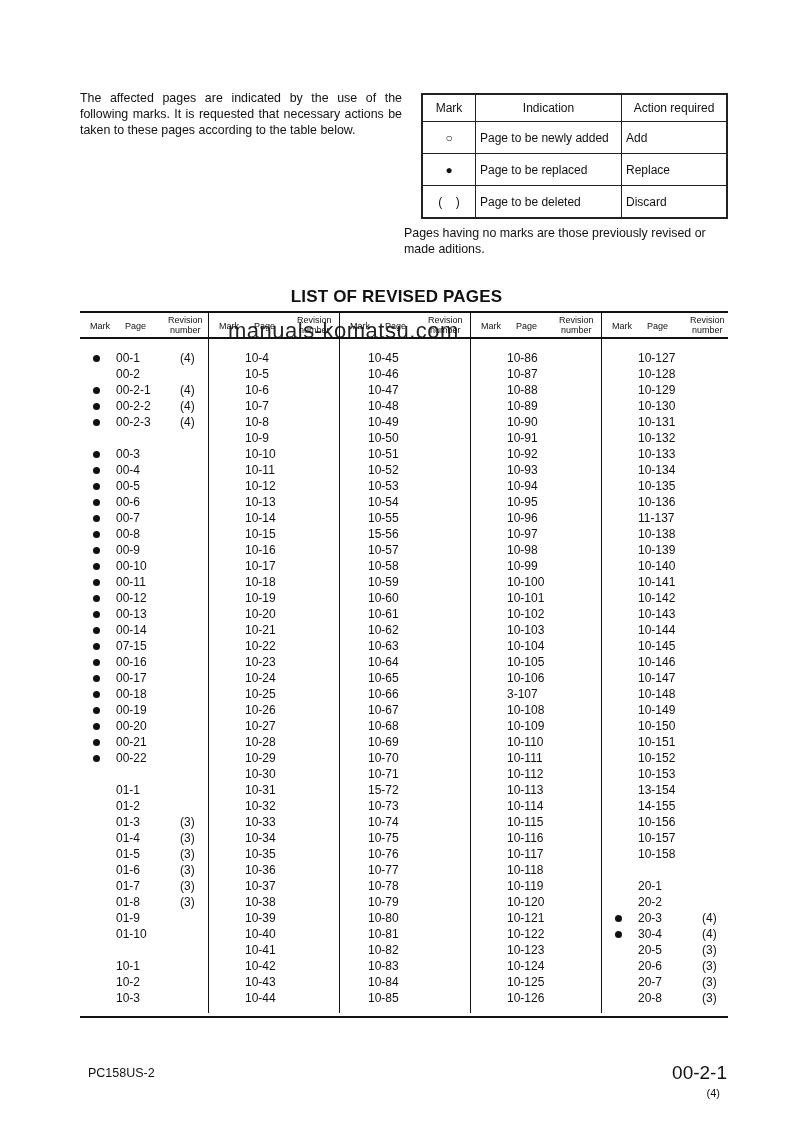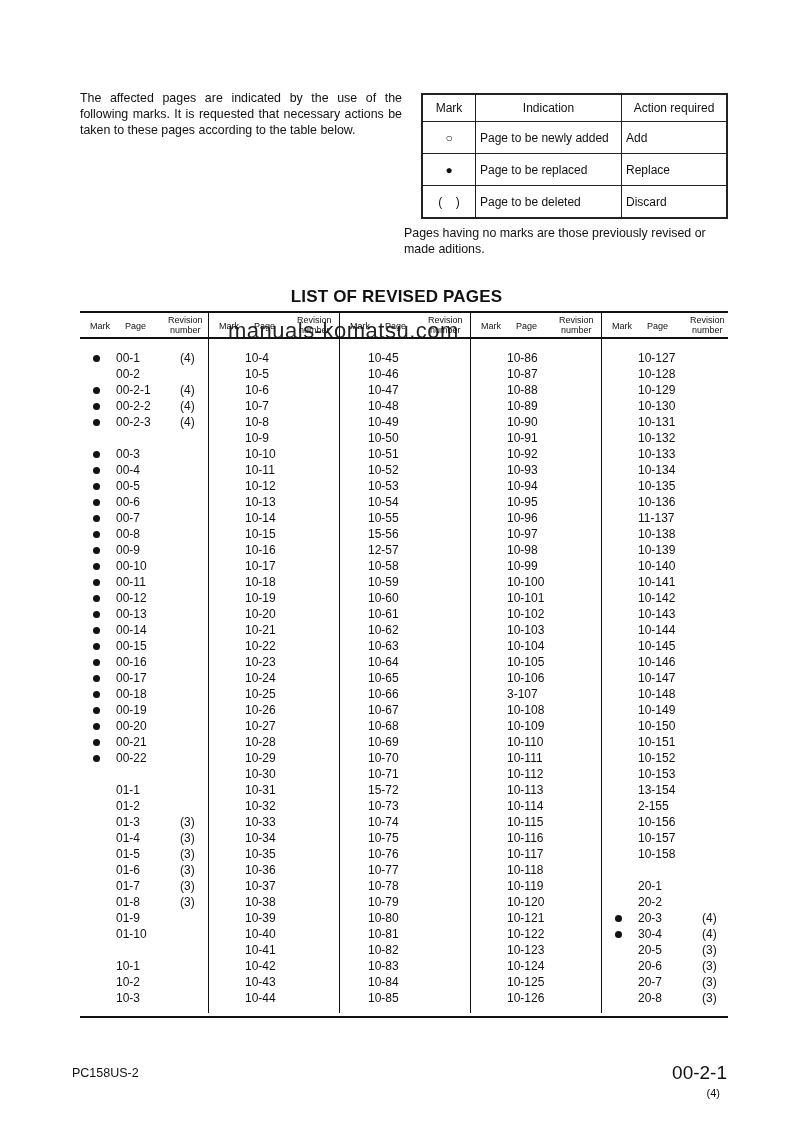--- a/index.html
+++ b/index.html
@@ -18,21 +18,21 @@
   .hdrline{position:absolute;left:80px;top:337px;width:648px;height:2px;background:#111;}
   .vsep{position:absolute;top:313px;width:1px;height:700px;background:#111;}
   .colhdr{position:absolute;top:313px;height:24px;font-size:9px;line-height:10px;display:flex;align-items:center;}
   .colhdr span{position:absolute;}
   .col{position:absolute;top:350px;width:131px;}
   .row{position:relative;height:16px;font-size:12px;line-height:16px;}
   .row .dot{position:absolute;left:13px;top:5px;width:7px;height:7px;border-radius:50%;background:#111;}
   .row .pg{position:absolute;left:36px;}
   .row .rev{position:absolute;left:100px;}
   .watermark{position:absolute;left:228px;top:318px;font-size:22px;color:#111;letter-spacing:0.5px;opacity:0.92;}
-  .foot-model{position:absolute;left:72px;top:1066px;font-size:12.5px;}
+  .foot-model{position:absolute;left:88px;top:1066px;font-size:12.5px;}
   .foot-page{position:absolute;right:66px;top:1062px;font-size:19px;}
   .foot-rev{position:absolute;right:73px;top:1087px;font-size:11px;}
 </style>
 </head>
 <body>
 
 <div class="intro">The affected pages are indicated by the use of the following marks. It is requested that necessary actions be taken to these pages according to the table below.</div>
 
 <table class="legend">
   <tbody>
@@ -197,21 +197,21 @@
         <span class="pg">00-13</span>
         <span class="rev"></span>
       </div>
       <div class="row">
         <span class="dot"></span>
         <span class="pg">00-14</span>
         <span class="rev"></span>
       </div>
       <div class="row">
         <span class="dot"></span>
-        <span class="pg">00-15</span>
+        <span class="pg">07-15</span>
         <span class="rev"></span>
       </div>
       <div class="row">
         <span class="dot"></span>
         <span class="pg">00-16</span>
         <span class="rev"></span>
       </div>
       <div class="row">
         <span class="dot"></span>
         <span class="pg">00-17</span>
@@ -512,21 +512,21 @@
       </div>
       <div class="row">
         <span class="pg">10-55</span>
         <span class="rev"></span>
       </div>
       <div class="row">
         <span class="pg">15-56</span>
         <span class="rev"></span>
       </div>
       <div class="row">
-        <span class="pg">12-57</span>
+        <span class="pg">10-57</span>
         <span class="rev"></span>
       </div>
       <div class="row">
         <span class="pg">10-58</span>
         <span class="rev"></span>
       </div>
       <div class="row">
         <span class="pg">10-59</span>
         <span class="rev"></span>
       </div>
@@ -908,21 +908,21 @@
       </div>
       <div class="row">
         <span class="pg">10-153</span>
         <span class="rev"></span>
       </div>
       <div class="row">
         <span class="pg">13-154</span>
         <span class="rev"></span>
       </div>
       <div class="row">
-        <span class="pg">2-155</span>
+        <span class="pg">14-155</span>
         <span class="rev"></span>
       </div>
       <div class="row">
         <span class="pg">10-156</span>
         <span class="rev"></span>
       </div>
       <div class="row">
         <span class="pg">10-157</span>
         <span class="rev"></span>
       </div>

